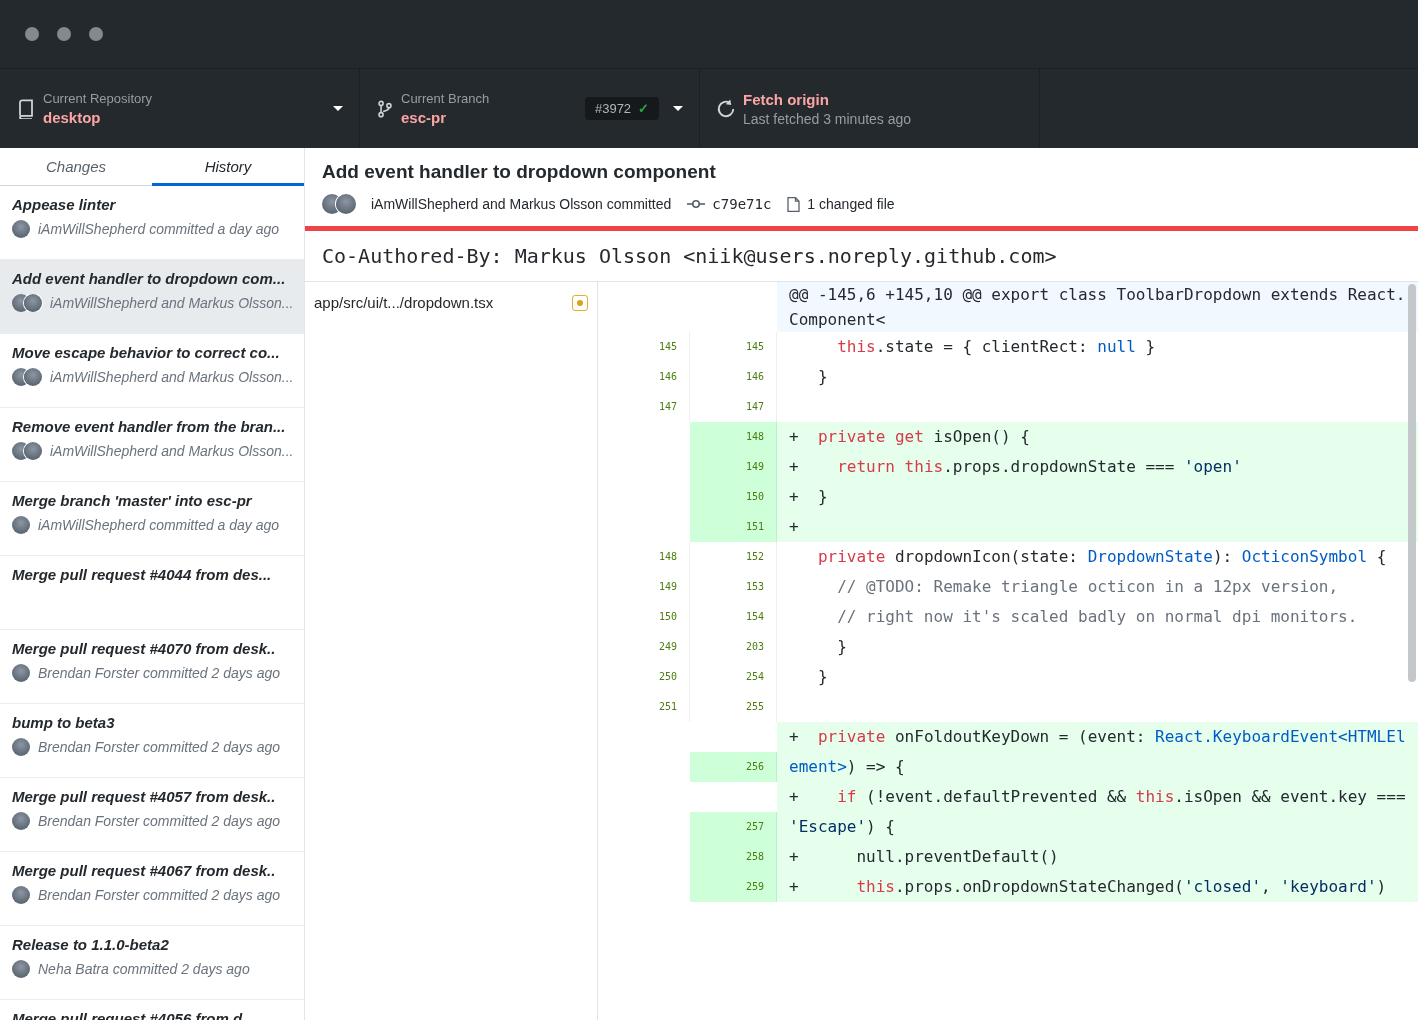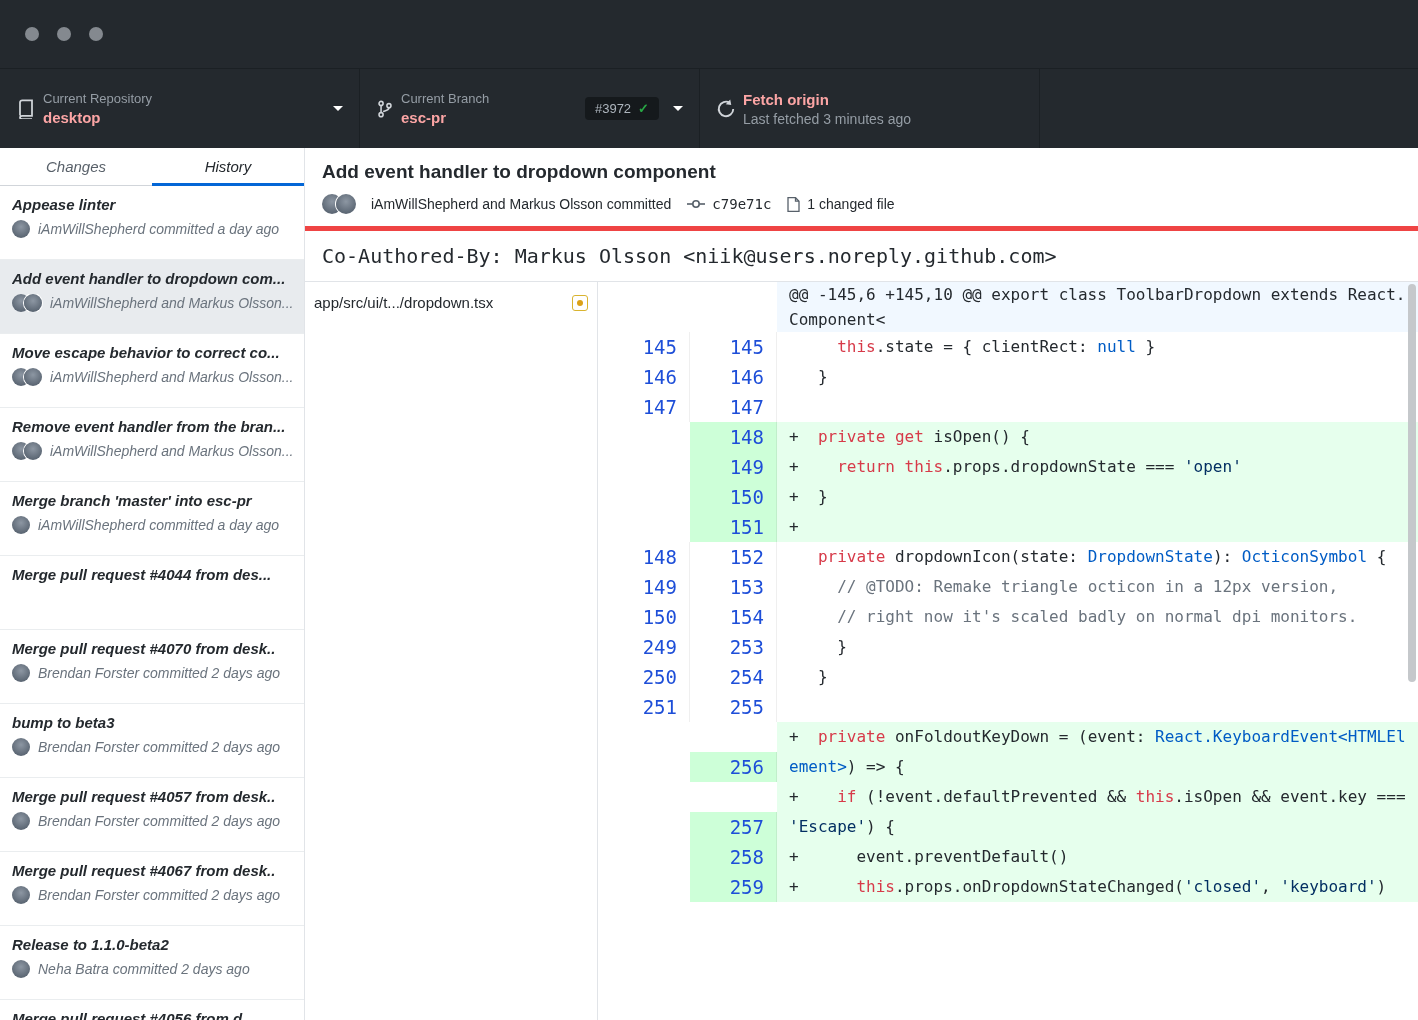--- a/index.html
+++ b/index.html
@@ -54,21 +54,21 @@
   .commit-desc { padding:13px 17px; border-bottom:1px solid #e1e4e8; font-family:"DejaVu Sans Mono", monospace; font-size:20px; color:#24292e; flex-shrink:0; }
 
   
   .diff-area { flex:1; display:flex; min-height:0; position:relative; }
   .file-col { width:293px; flex-shrink:0; border-right:1px solid #e1e4e8; }
   .file-item { display:flex; align-items:center; justify-content:space-between; padding:12px 9px; font-size:15px; color:#24292e; cursor:pointer; }
   .file-status { width:16px; height:16px; border:1px solid #d9b430; border-radius:3px; position:relative; flex-shrink:0; }
   .file-status::after { content:""; position:absolute; left:4px; top:4px; width:6px; height:6px; border-radius:50%; background:#dba118; }
   .diff-col { flex:1; min-width:0; overflow:hidden; background:#fff; }
   .diff-row { display:flex; font-family:"DejaVu Sans Mono", monospace; font-size:16px; line-height:30px;align-items:flex-end; }
-  .gut { flex-shrink:0; text-align:right; color:#1d4ed8; font-size:19px; }
+  .gut { flex-shrink:0; text-align:right; color:#4d7c0f; font-size:10px; }
   .gut.old { width:92px; padding-right:12px; border-right:1px solid rgba(27,31,35,0.07); }
   .gut.new { width:87px; padding-right:12px; border-right:1px solid rgba(27,31,35,0.07); }
   .code { flex:1; min-width:0; padding:0 10px 0 12px; white-space:pre-wrap; word-break:break-all; color:#24292e; }
   .diff-row.add .gut { background:#cdffd8; }
   .diff-row.add .code { background:#e6ffed; }
   .diff-row.hunk { line-height:25px; }
   .diff-row.hunk .gut { background:#dbedff; }
   .diff-row.hunk .code { background:#f1f8ff; }
   .seg.k { color:#d73a49; }
   .seg.s { color:#032f62; }
@@ -342,21 +342,21 @@
               <div class="gut new">153</div>
               <div class="code"><span class="seg p"> </span><span class="seg p">    </span><span class="seg c">// @TODO: Remake triangle octicon in a 12px version,</span></div>
             </div>
             <div class="diff-row context">
               <div class="gut old">150</div>
               <div class="gut new">154</div>
               <div class="code"><span class="seg p"> </span><span class="seg p">    </span><span class="seg c">// right now it's scaled badly on normal dpi monitors.</span></div>
             </div>
             <div class="diff-row context">
               <div class="gut old">249</div>
-              <div class="gut new">253</div>
+              <div class="gut new">203</div>
               <div class="code"><span class="seg p"> </span><span class="seg p">    }</span></div>
             </div>
             <div class="diff-row context">
               <div class="gut old">250</div>
               <div class="gut new">254</div>
               <div class="code"><span class="seg p"> </span><span class="seg p">  }</span></div>
             </div>
             <div class="diff-row context">
               <div class="gut old">251</div>
               <div class="gut new">255</div>
@@ -368,21 +368,21 @@
               <div class="code"><span class="seg p">+</span><span class="seg p">  </span><span class="seg k">private</span><span class="seg p"> onFoldoutKeyDown = (event: </span><span class="seg b">React.KeyboardEvent&lt;HTMLElement&gt;</span><span class="seg p">) =&gt; {</span></div>
             </div>
             <div class="diff-row add">
               <div class="gut old"></div>
               <div class="gut new">257</div>
               <div class="code"><span class="seg p">+</span><span class="seg p">    </span><span class="seg k">if</span><span class="seg p"> (!event.defaultPrevented &amp;&amp; </span><span class="seg k">this</span><span class="seg p">.isOpen &amp;&amp; event.key === </span><span class="seg s">'Escape'</span><span class="seg p">) {</span></div>
             </div>
             <div class="diff-row add">
               <div class="gut old"></div>
               <div class="gut new">258</div>
-              <div class="code"><span class="seg p">+</span><span class="seg p">      event.preventDefault()</span></div>
+              <div class="code"><span class="seg p">+</span><span class="seg p">      null.preventDefault()</span></div>
             </div>
             <div class="diff-row add">
               <div class="gut old"></div>
               <div class="gut new">259</div>
               <div class="code"><span class="seg p">+</span><span class="seg p">      </span><span class="seg k">this</span><span class="seg p">.props.onDropdownStateChanged(</span><span class="seg s">'closed'</span><span class="seg p">, </span><span class="seg s">'keyboard'</span><span class="seg p">)</span></div>
             </div>
           </div>
         <div class="scrollbar">
           <div class="scroll-thumb"></div>
         </div>

